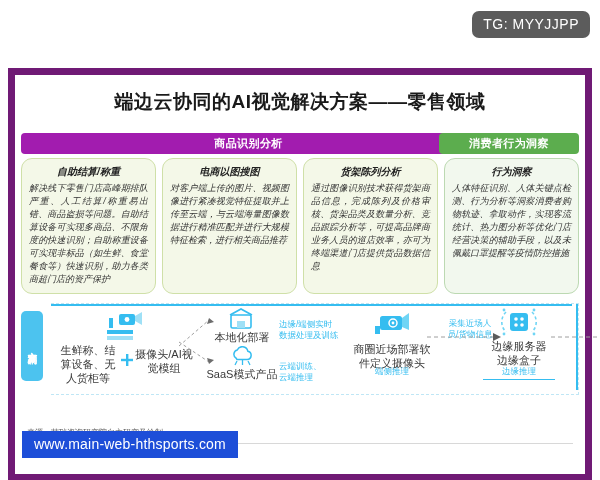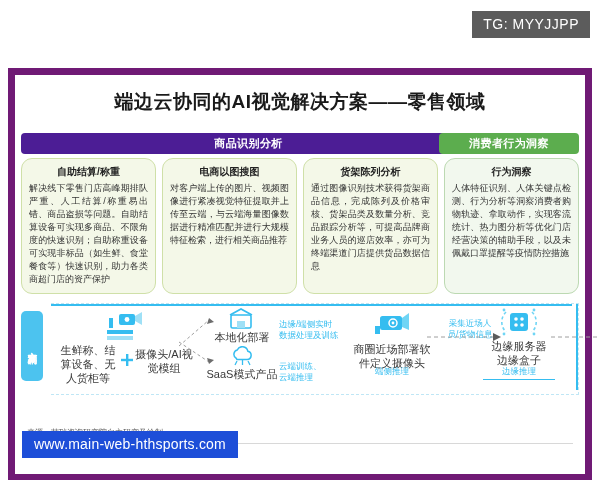--- a/index.html
+++ b/index.html
@@ -6,44 +6,45 @@
   body{
     width:600px;height:480px;background:#ffffff;
     font-family:"Liberation Sans","DejaVu Sans",sans-serif;
     position:relative;overflow:hidden;
   }
   .tg-badge{
     position:absolute;top:11px;right:10px;
     background:#5c5c5c;color:#fff;
     font-size:14px;letter-spacing:.5px;
     padding:5px 11px 6px;
+    border-radius:7px;
   }
   .poster{
     position:absolute;left:8px;top:68px;width:584px;height:413px;
     background:#fff;border:7px solid #701a75;
     box-sizing:border-box;
   }
   .title{
     text-align:center;font-size:19px;font-weight:bold;color:#1a1a1a;
     padding:14px 0 0;letter-spacing:.5px;
   }
   
   .bars{position:relative;height:21px;margin:18px 6px 0 6px;}
   .bar{
     position:absolute;top:0;height:21px;border-radius:4px;
     color:#fff;font-size:11px;font-weight:bold;
     display:flex;align-items:center;justify-content:center;
     letter-spacing:.4px;
   }
-  .bar-left{left:0;right:133px;background:#4c1d95;padding-left:30px;}
+  .bar-left{left:0;right:133px;background:#a21caf;padding-left:30px;}
   .bar-right{right:0;width:140px;background:#5cad4e;text-align:center;}
   
   .cards{
     position:relative;display:flex;gap:6px;
-    margin:4px 6px 0 6px;align-items:stretch;
+    margin:4px 6px 0 6px;align-items:stretch;font-style:italic;
   }
   .card{
     flex:1 1 0;background:#f4f8e8;border:1px solid #cfe0a8;
     border-radius:11px;padding:6px 7px 7px;box-sizing:border-box;
     min-height:94px;
   }
   .card.behavior{background:#f2f8ee;border-color:#bcd9b2;}
   .card-title{
     text-align:center;font-size:10px;font-weight:bold;color:#222;
     margin-bottom:3px;

